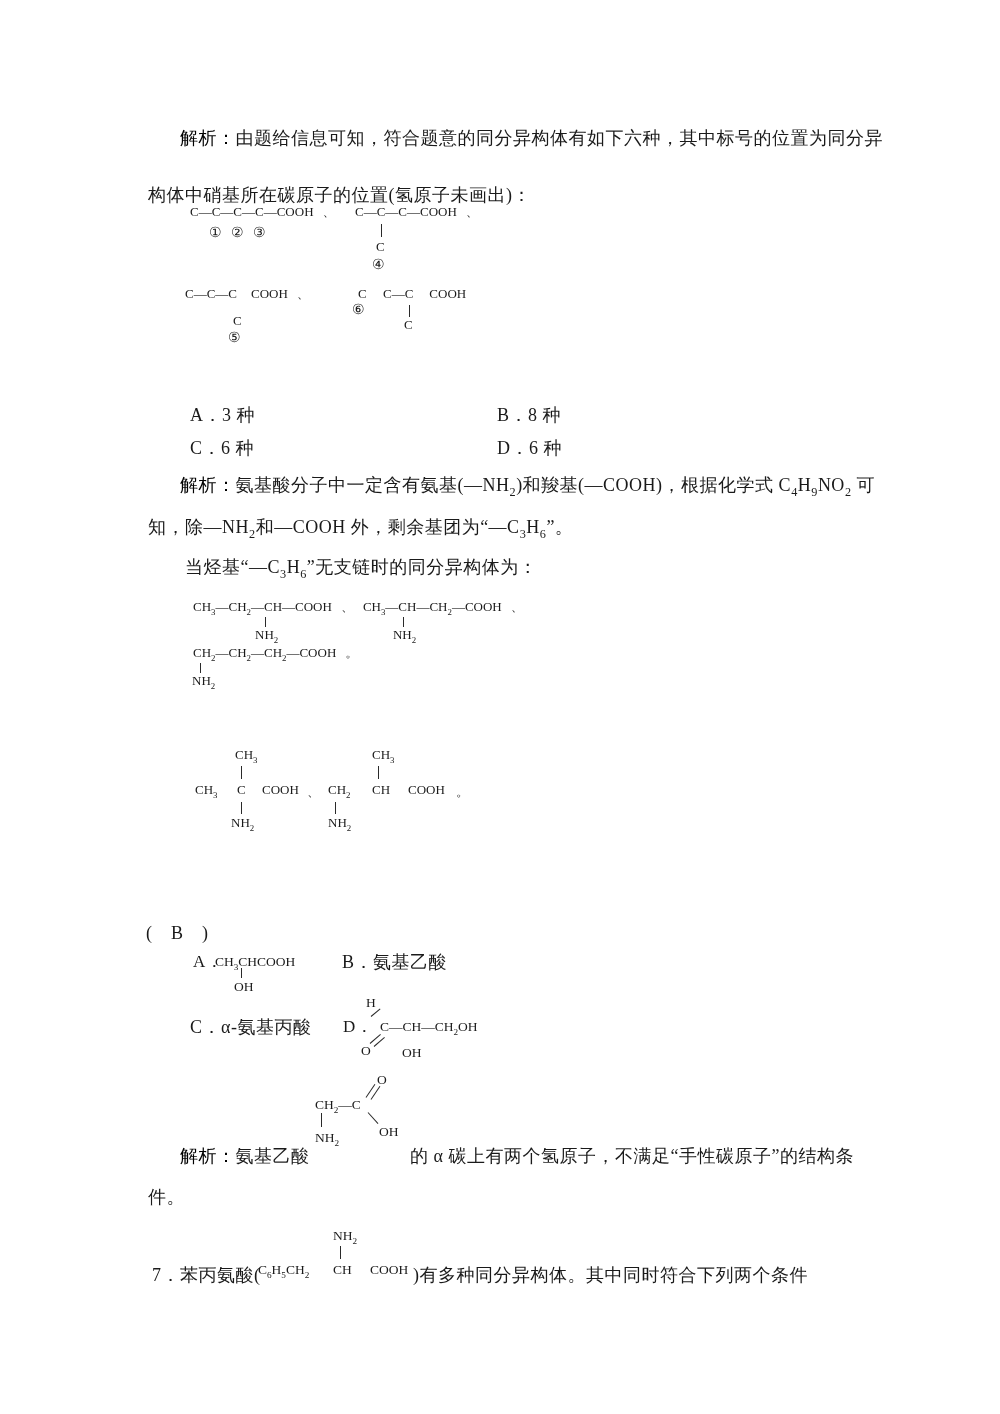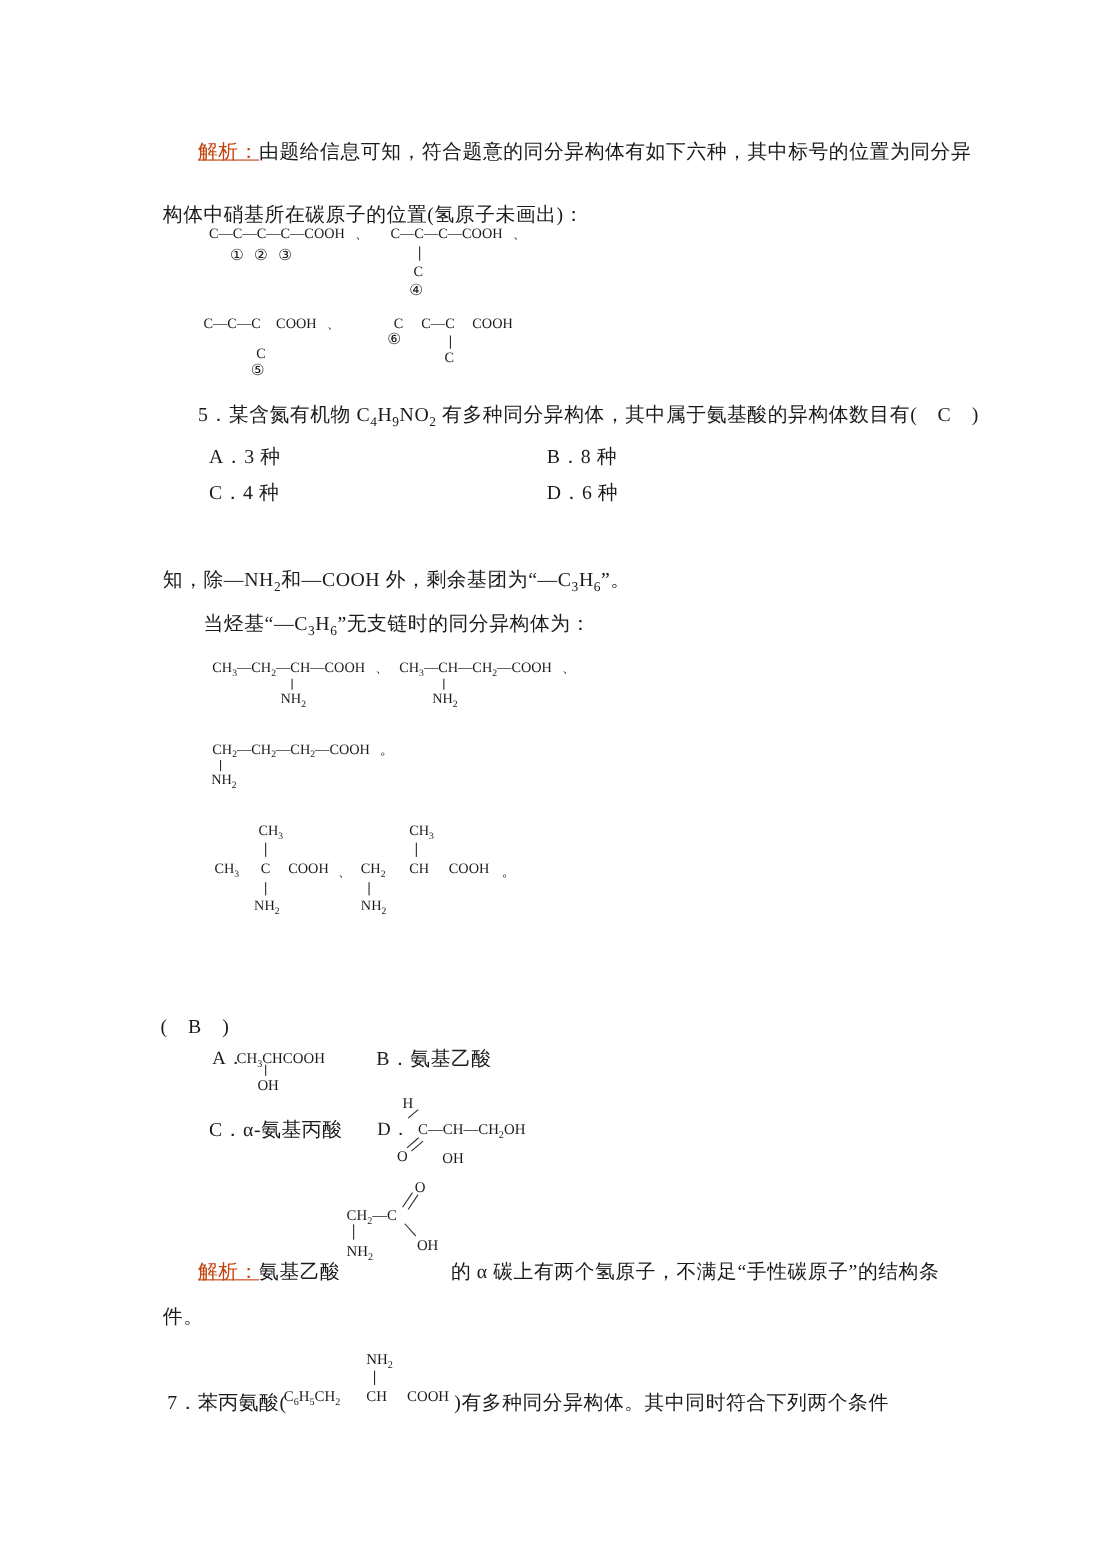--- a/index.html
+++ b/index.html
@@ -6,21 +6,21 @@
   .page {
     position:relative; width:1000px; height:1414px; margin:0 auto;
     background:#ffffff; overflow:hidden;
     font-family:"Liberation Serif","DejaVu Serif",serif;
     color:#1a1a1a;
   }
   .line {
     position:absolute; white-space:nowrap;
     font-size:18px; letter-spacing:0.5px; line-height:1.25;
   }
-  .blue { color:#c2410c;text-decoration:underline; }
+  .blue { color:#000000; }
   .chem {
     position:absolute; white-space:nowrap;
     font-size:13px; letter-spacing:0; line-height:1.15;
   }
   .chem13 { font-size:13.5px; }
   .page sub { font-size:68%; line-height:0; }
   .cmark { position:absolute; font-size:14px; line-height:1; }
   .bond-v { position:absolute; width:1px; background:#2a2a2a; }
   .bond-d { position:absolute; height:1px; background:#2a2a2a; transform-origin:0 50%; }
   .fgroup { display:inline-block; position:relative; vertical-align:top; }
@@ -59,42 +59,44 @@
   <span class="cmark" style="left:228px; top:331px;">⑤</span>
 
   <span class="chem" style="left:358px; top:287px;">C</span>
   <span class="cmark" style="left:352px; top:303px;">⑥</span>
   <div class="chem" style="left:383px; top:287px;">
     <span>C—C</span><span style="margin-left:16px;">COOH</span>
   </div>
   <div class="bond-v" style="left:409px; top:305px; height:12px;"></div>
   <span class="chem" style="left:404px; top:318px;">C</span>
 
-  <div class="line" style="left:180px; top:366px;">5．某含氮有机物 C<sub>4</sub>H<sub>9</sub>NO<sub>2</sub> 有多种同分异构体，其中属于氨基酸的异构体数目有(　C　)</div>
   <div class="line" style="left:190px; top:404px;">A．3 种</div>
   <div class="line" style="left:497px; top:404px;">B．8 种</div>
-  <div class="line" style="left:190px; top:437px;">C．4 种</div>
+  <div class="line" style="left:190px; top:437px;">C．6 种</div>
   <div class="line" style="left:497px; top:437px;">D．6 种</div>
 
+  <div class="line" style="left:180px; top:474px;">
+    <span class="blue">解析：</span><span>氨基酸分子中一定含有氨基(—NH<sub>2</sub>)和羧基(—COOH)，根据化学式 C<sub>4</sub>H<sub>9</sub>NO<sub>2</sub> 可</span>
+  </div>
   <div class="line" style="left:148px; top:516px;">知，除—NH<sub>2</sub>和—COOH 外，剩余基团为“—C<sub>3</sub>H<sub>6</sub>”。</div>
   <div class="line" style="left:185px; top:556px;">当烃基“—C<sub>3</sub>H<sub>6</sub>”无支链时的同分异构体为：</div>
 
   <div class="chem" style="left:193px; top:600px;">
     <span class="fgroup">
       <span>CH<sub>3</sub>—CH<sub>2</sub>—CH—COOH</span>
       <span class="bond-v" style="left:72px; top:17px; height:10px;"></span>
       <span class="att" style="left:62px; top:28px;">NH<sub>2</sub></span>
     </span><span class="sep">、</span><span class="fgroup" style="margin-left:9px;">
       <span>CH<sub>3</sub>—CH—CH<sub>2</sub>—COOH</span>
       <span class="bond-v" style="left:40px; top:17px; height:10px;"></span>
       <span class="att" style="left:30px; top:28px;">NH<sub>2</sub></span>
     </span><span class="sep">、</span>
   </div>
 
-  <div class="chem" style="left:193px; top:646px;margin-top:28px;">
+  <div class="chem" style="left:193px; top:646px;">
     <span class="fgroup">
       <span>CH<sub>2</sub>—CH<sub>2</sub>—CH<sub>2</sub>—COOH</span>
       <span class="bond-v" style="left:7px; top:17px; height:10px;"></span>
       <span class="att" style="left:-1px; top:28px;">NH<sub>2</sub></span>
     </span><span class="sep">。</span>
   </div>
 
 
   <div class="chem" style="left:195px; top:745px; width:140px; height:95px;">
     <span class="abspan" style="left:40px; top:3px;">CH<sub>3</sub></span>

